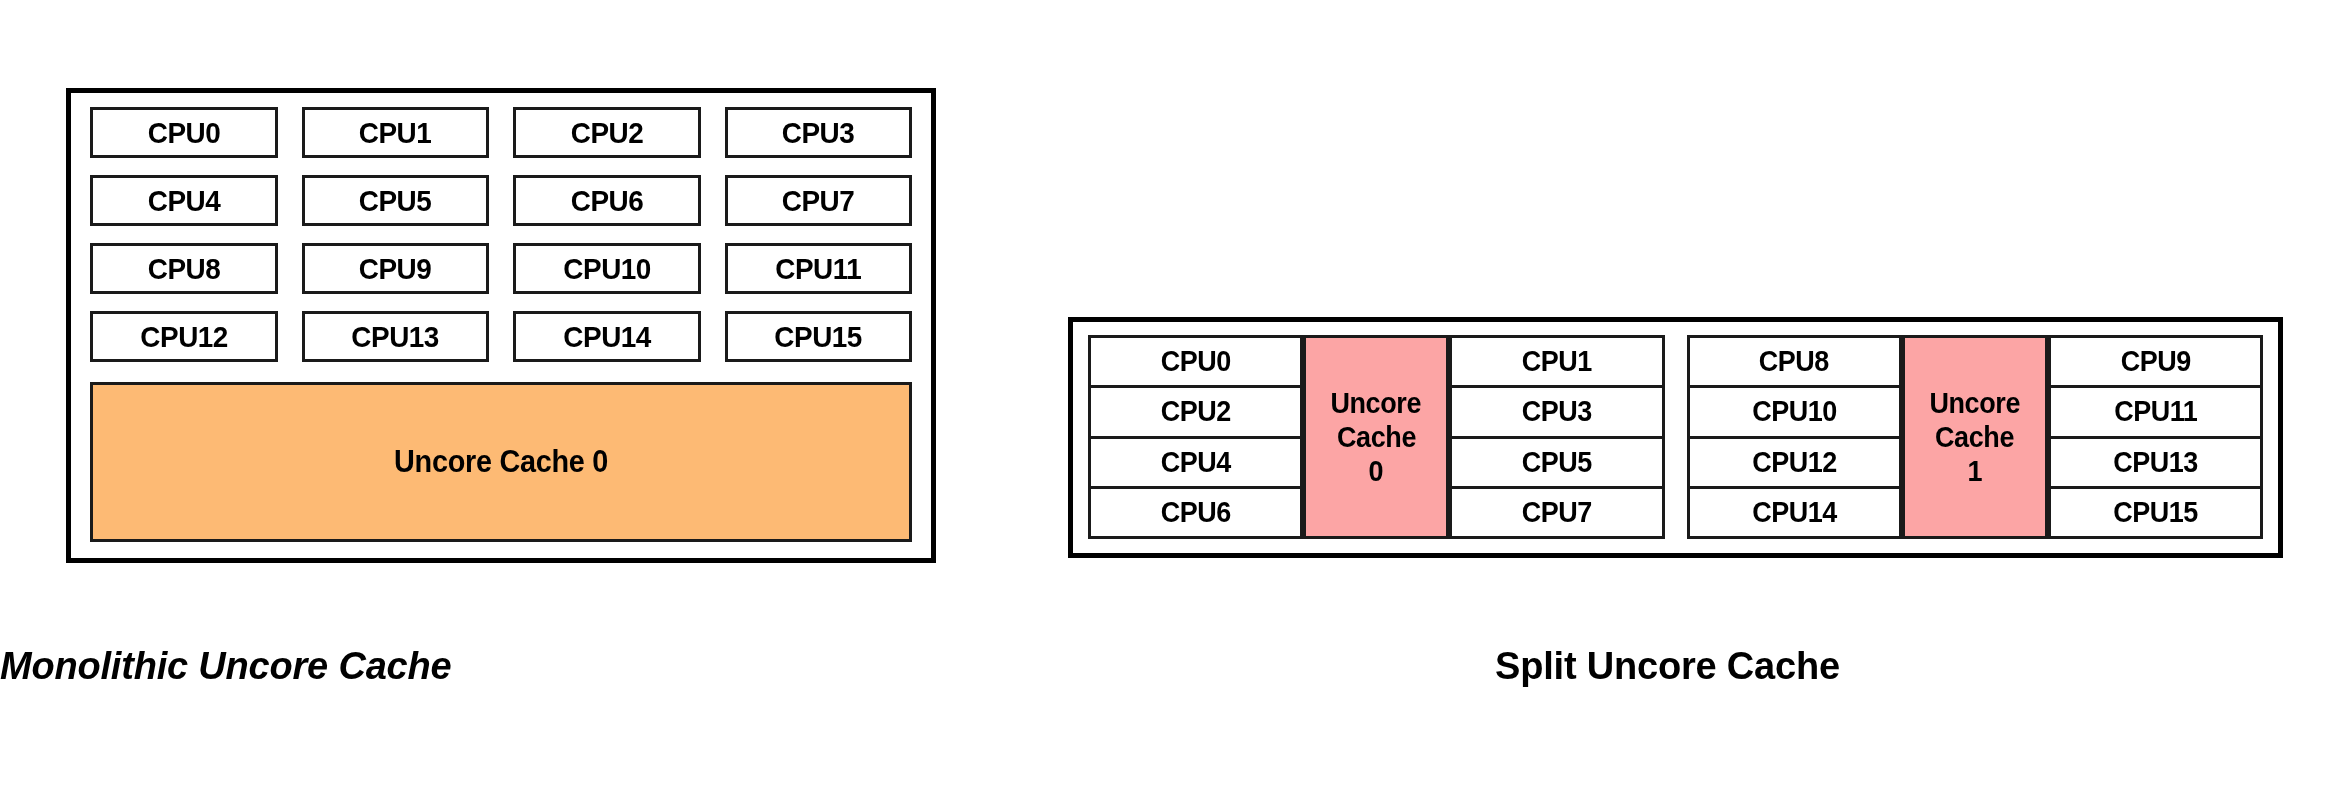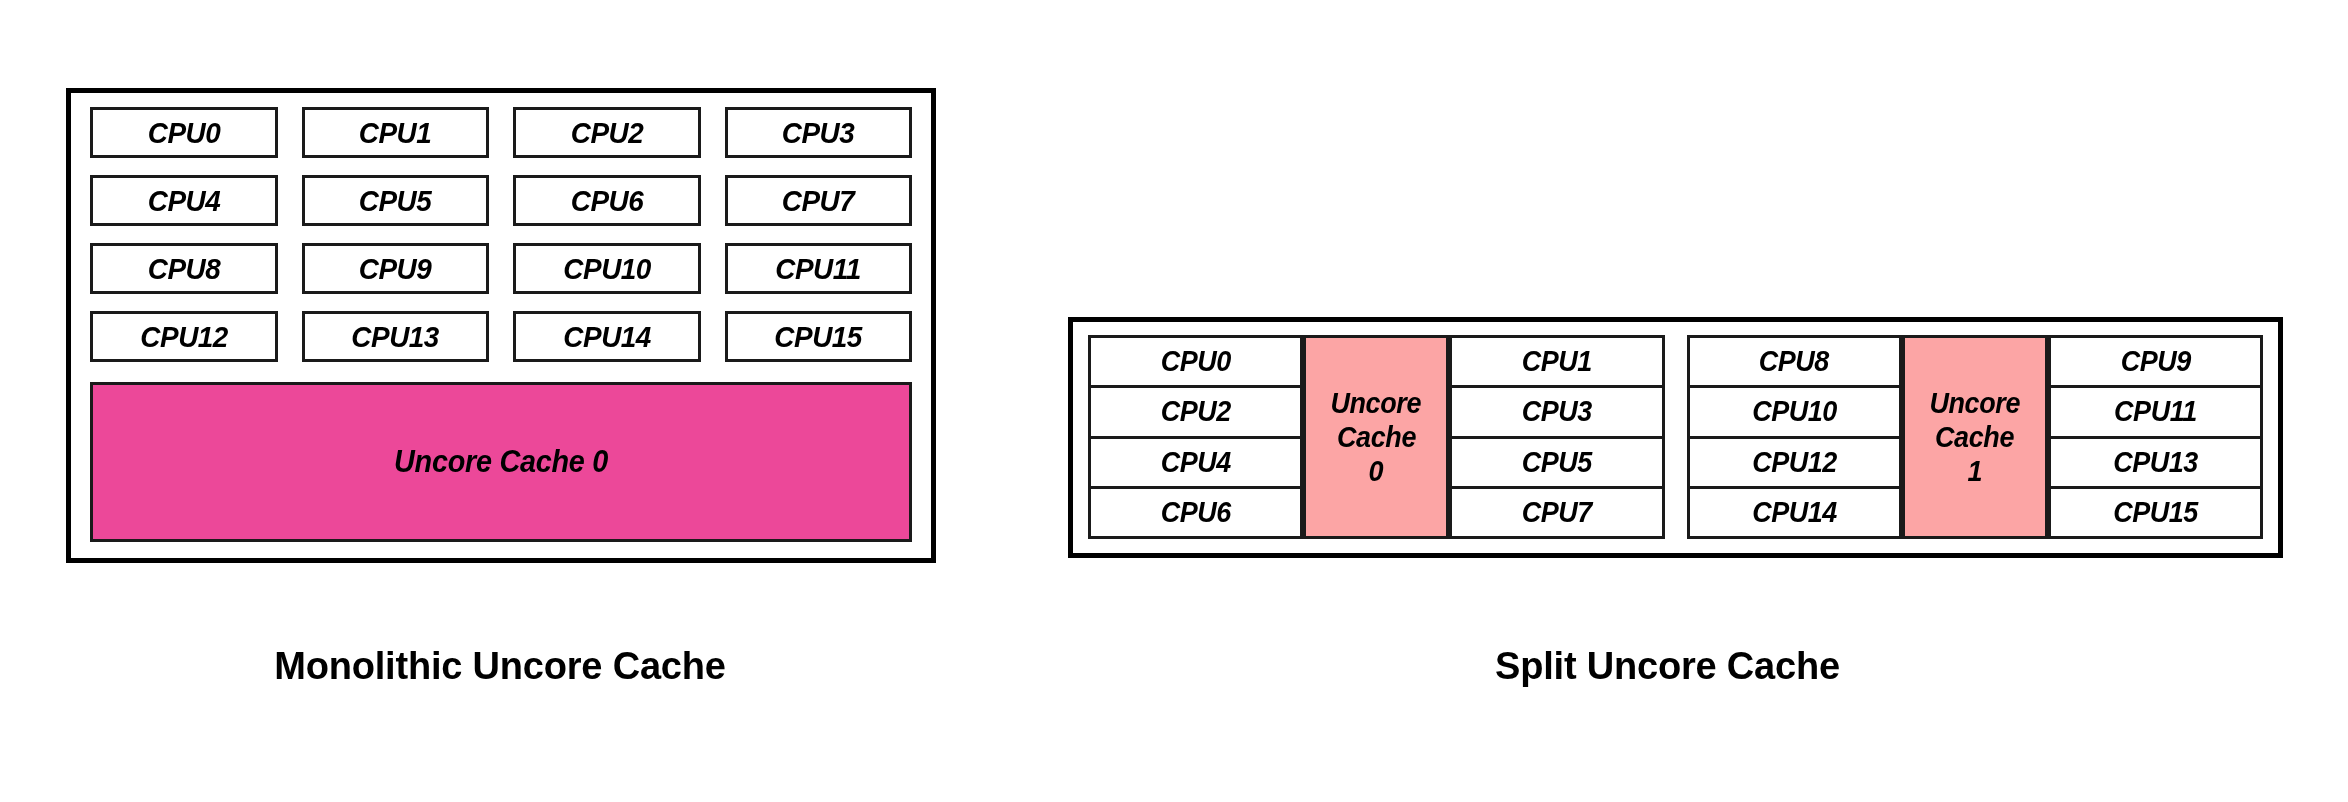--- a/index.html
+++ b/index.html
@@ -9,21 +9,21 @@
   }
   body {
     width: 2348px;
     height: 802px;
     position: relative;
     font-family: "Liberation Sans", sans-serif;
     overflow: hidden;
   }
 
   
-  .panel { position: absolute; font-style: italic; }
+  .panel { position: absolute; }
 
   .cpu-label,
   .cache-label,
   .caption {
     font-weight: bold;
     color: #000000;
     text-align: center;
     white-space: nowrap;
   }
 
@@ -68,21 +68,21 @@
     font-size: 30px;
     letter-spacing: -0.5px;
     transform: scaleX(0.93);
   }
 
   #mono-cache {
     flex: 1 1 auto;
     margin-top: 3px;
     box-sizing: border-box;
     border: 3px solid #1a1a1a;
-    background: #ec4899;
+    background: #fdba74;
     display: flex;
     align-items: center;
     justify-content: center;
   }
 
   #mono-cache .cache-label {
     font-size: 31px;
     letter-spacing: -0.3px;
     transform: scaleX(0.93);
   }
@@ -159,21 +159,22 @@
   .caption {
     position: absolute;
     font-size: 38px;
     letter-spacing: -0.2px;
   }
 
   #caption-monolithic {
     left: 0px;
     top: 645px;
     width: 1000px;
-    text-align: center;
+    text-align: left;
+    font-style: italic;
   }
 
   #caption-split {
     left: 1060px;
     top: 645px;
     width: 1215px;
   }
 </style>
 </head>
 <body>

